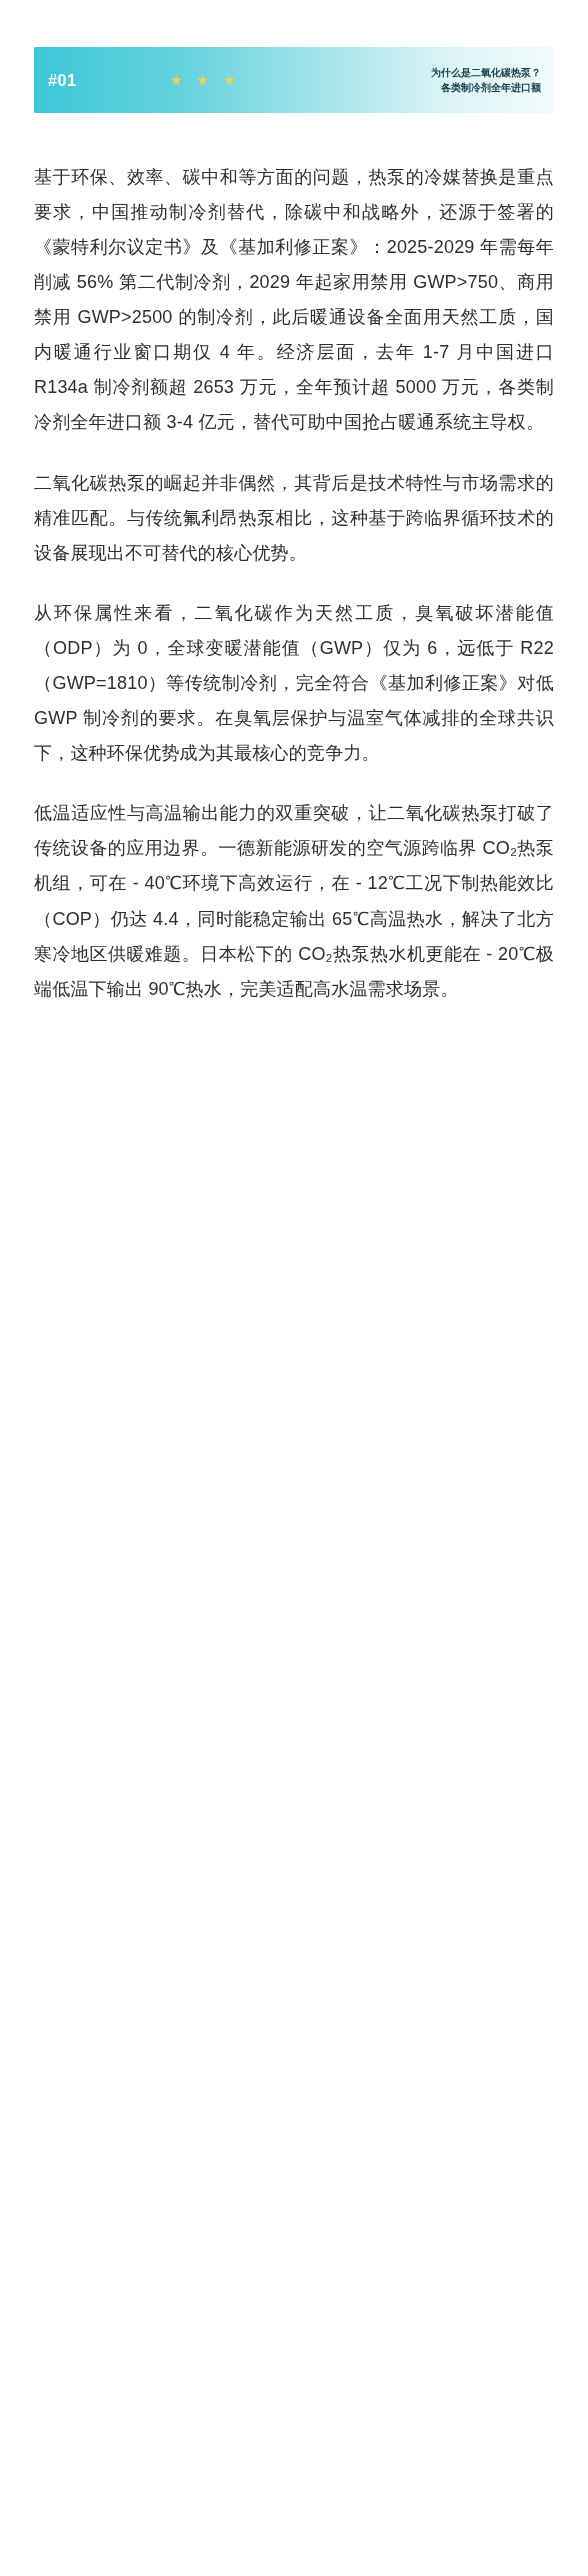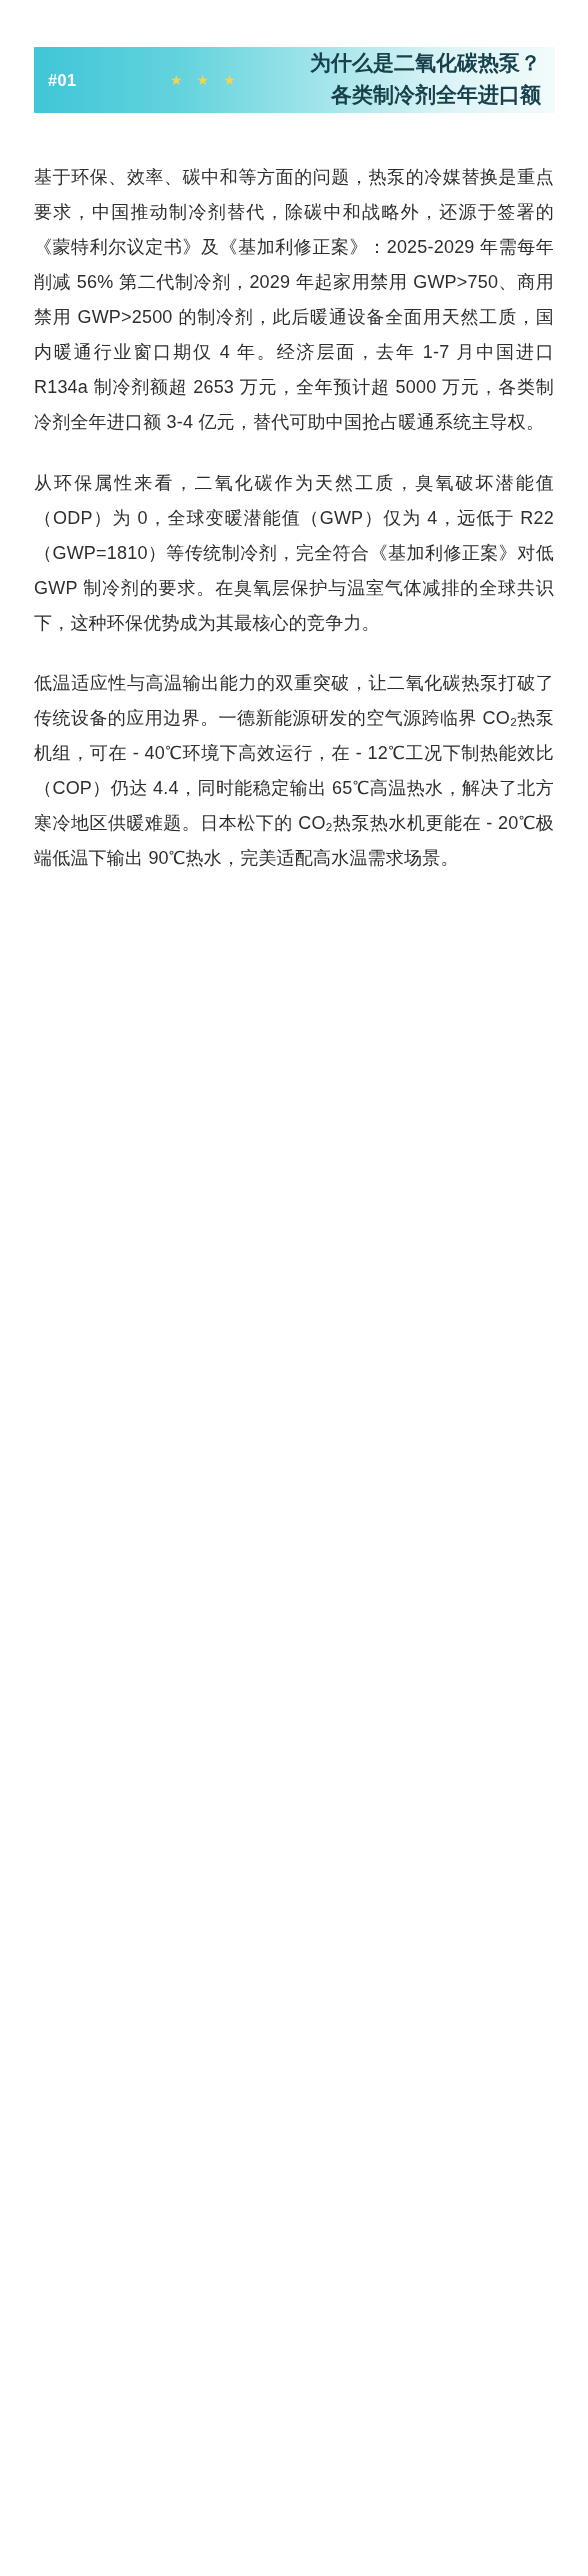--- a/index.html
+++ b/index.html
@@ -63,21 +63,21 @@
     line-height: 1;
   }
   .banner-text {
     position: absolute;
     right: 14px;
     top: 50%;
     transform: translateY(-50%);
     text-align: right;
     color: #17414c;
     font-weight: bold;
-    font-size: 21px;
+    font-size: 10px;
     line-height: 1.55;
   }
   .banner-text div {
     white-space: nowrap;
   }
   .spacer-bottom {
     height: 22px;
   }
 </style>
 </head>
@@ -93,18 +93,19 @@
       <span>★</span>
       <span>★</span>
     </span>
     <span class="banner-text">
       <div>为什么是二氧化碳热泵？</div>
       <div>各类制冷剂全年进口额</div>
     </span>
   </div>
 
   <p class="para">基于环保、效率、碳中和等方面的问题，热泵的冷媒替换是重点要求，中国推动制冷剂替代，除碳中和战略外，还源于签署的《蒙特利尔议定书》及《基加利修正案》：2025-2029 年需每年削减 56% 第二代制冷剂，2029 年起家用禁用 GWP&gt;750、商用禁用 GWP&gt;2500 的制冷剂，此后暖通设备全面用天然工质，国内暖通行业窗口期仅 4 年。经济层面，去年 1-7 月中国进口 R134a 制冷剂额超 2653 万元，全年预计超 5000 万元，各类制冷剂全年进口额 3-4 亿元，替代可助中国抢占暖通系统主导权。</p>
-  <p class="para">从环保属性来看，二氧化碳作为天然工质，臭氧破坏潜能值（ODP）为 0，全球变暖潜能值（GWP）仅为 4，远低于 R22（GWP=1810）等传统制冷剂，完全符合《基加利修正案》对低 GWP 制冷剂的要求。在臭氧层保护与温室气体减排的全球共识下，这种环保优势成为其最核心的竞争力。</p>
+  <p class="para">二氧化碳热泵的崛起并非偶然，其背后是技术特性与市场需求的精准匹配。与传统氟利昂热泵相比，这种基于跨临界循环技术的设备展现出不可替代的核心优势。</p>
+  <p class="para">从环保属性来看，二氧化碳作为天然工质，臭氧破坏潜能值（ODP）为 0，全球变暖潜能值（GWP）仅为 6，远低于 R22（GWP=1810）等传统制冷剂，完全符合《基加利修正案》对低 GWP 制冷剂的要求。在臭氧层保护与温室气体减排的全球共识下，这种环保优势成为其最核心的竞争力。</p>
   <p class="para">低温适应性与高温输出能力的双重突破，让二氧化碳热泵打破了传统设备的应用边界。一德新能源研发的空气源跨临界 CO₂热泵机组，可在 - 40℃环境下高效运行，在 - 12℃工况下制热能效比（COP）仍达 4.4，同时能稳定输出 65℃高温热水，解决了北方寒冷地区供暖难题。日本松下的 CO₂热泵热水机更能在 - 20℃极端低温下输出 90℃热水，完美适配高水温需求场景。</p>
 
   <div class="spacer-bottom"></div>
 </div>
 
 
 </body></html>

